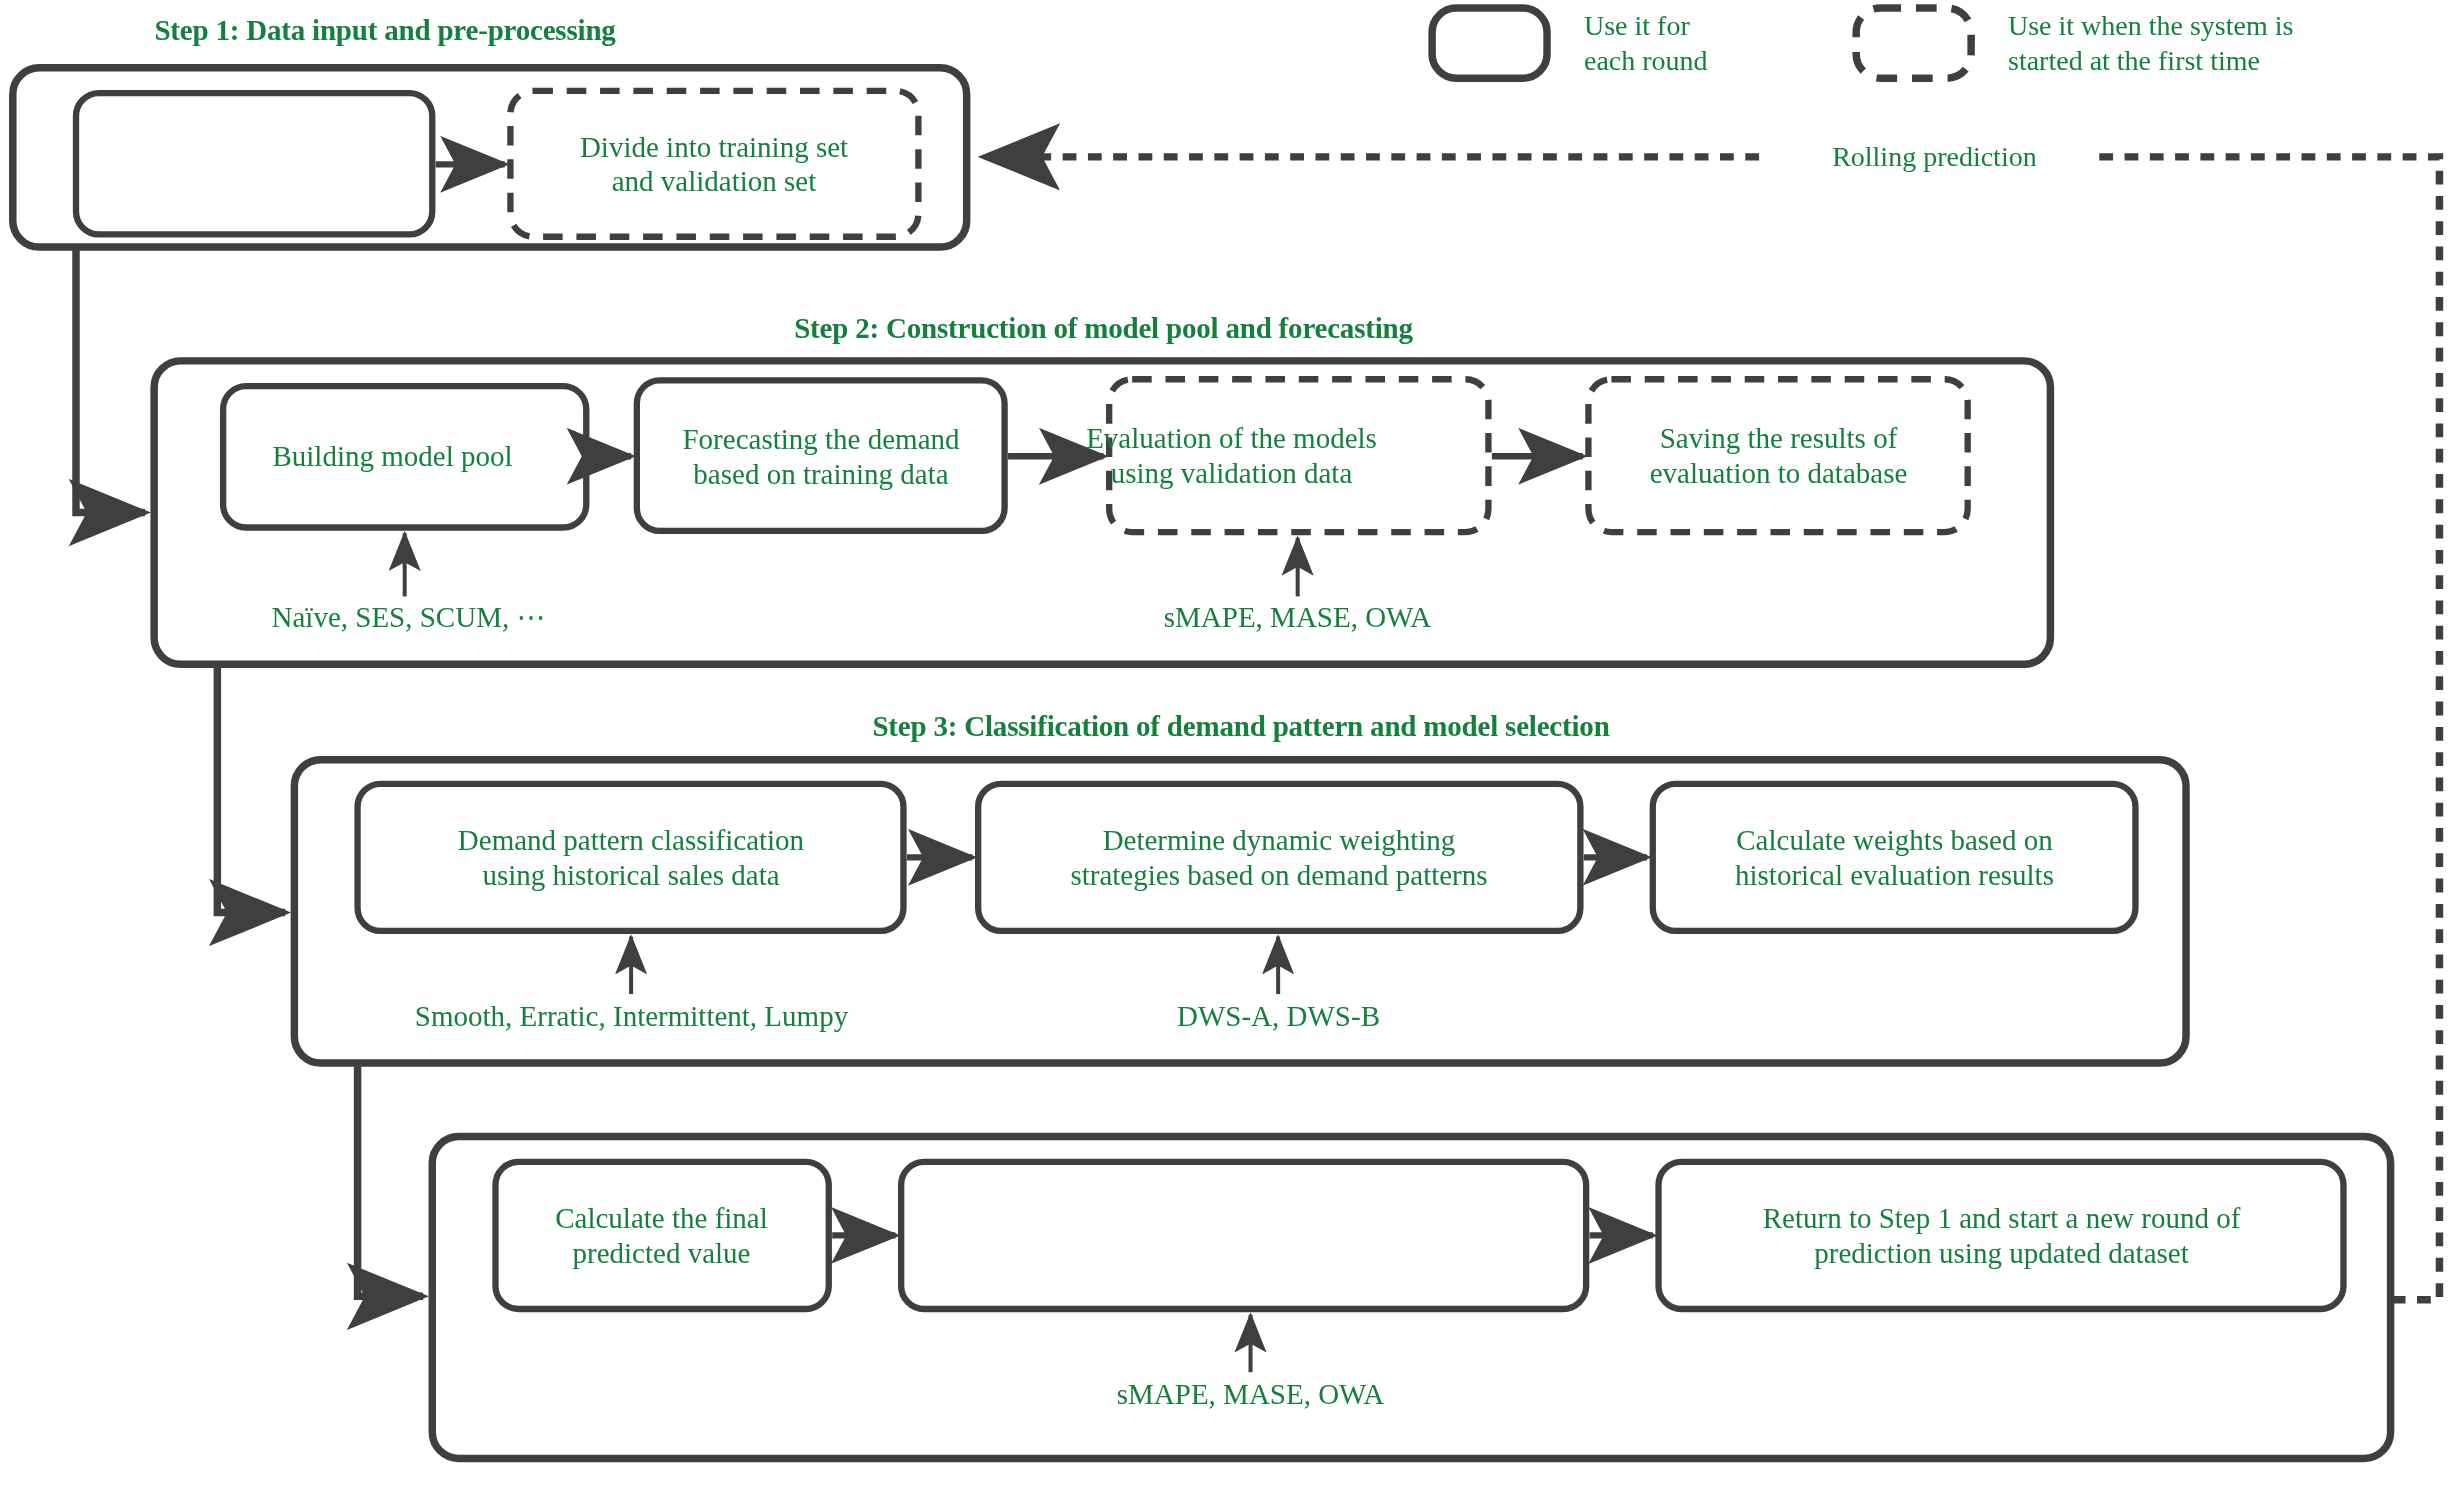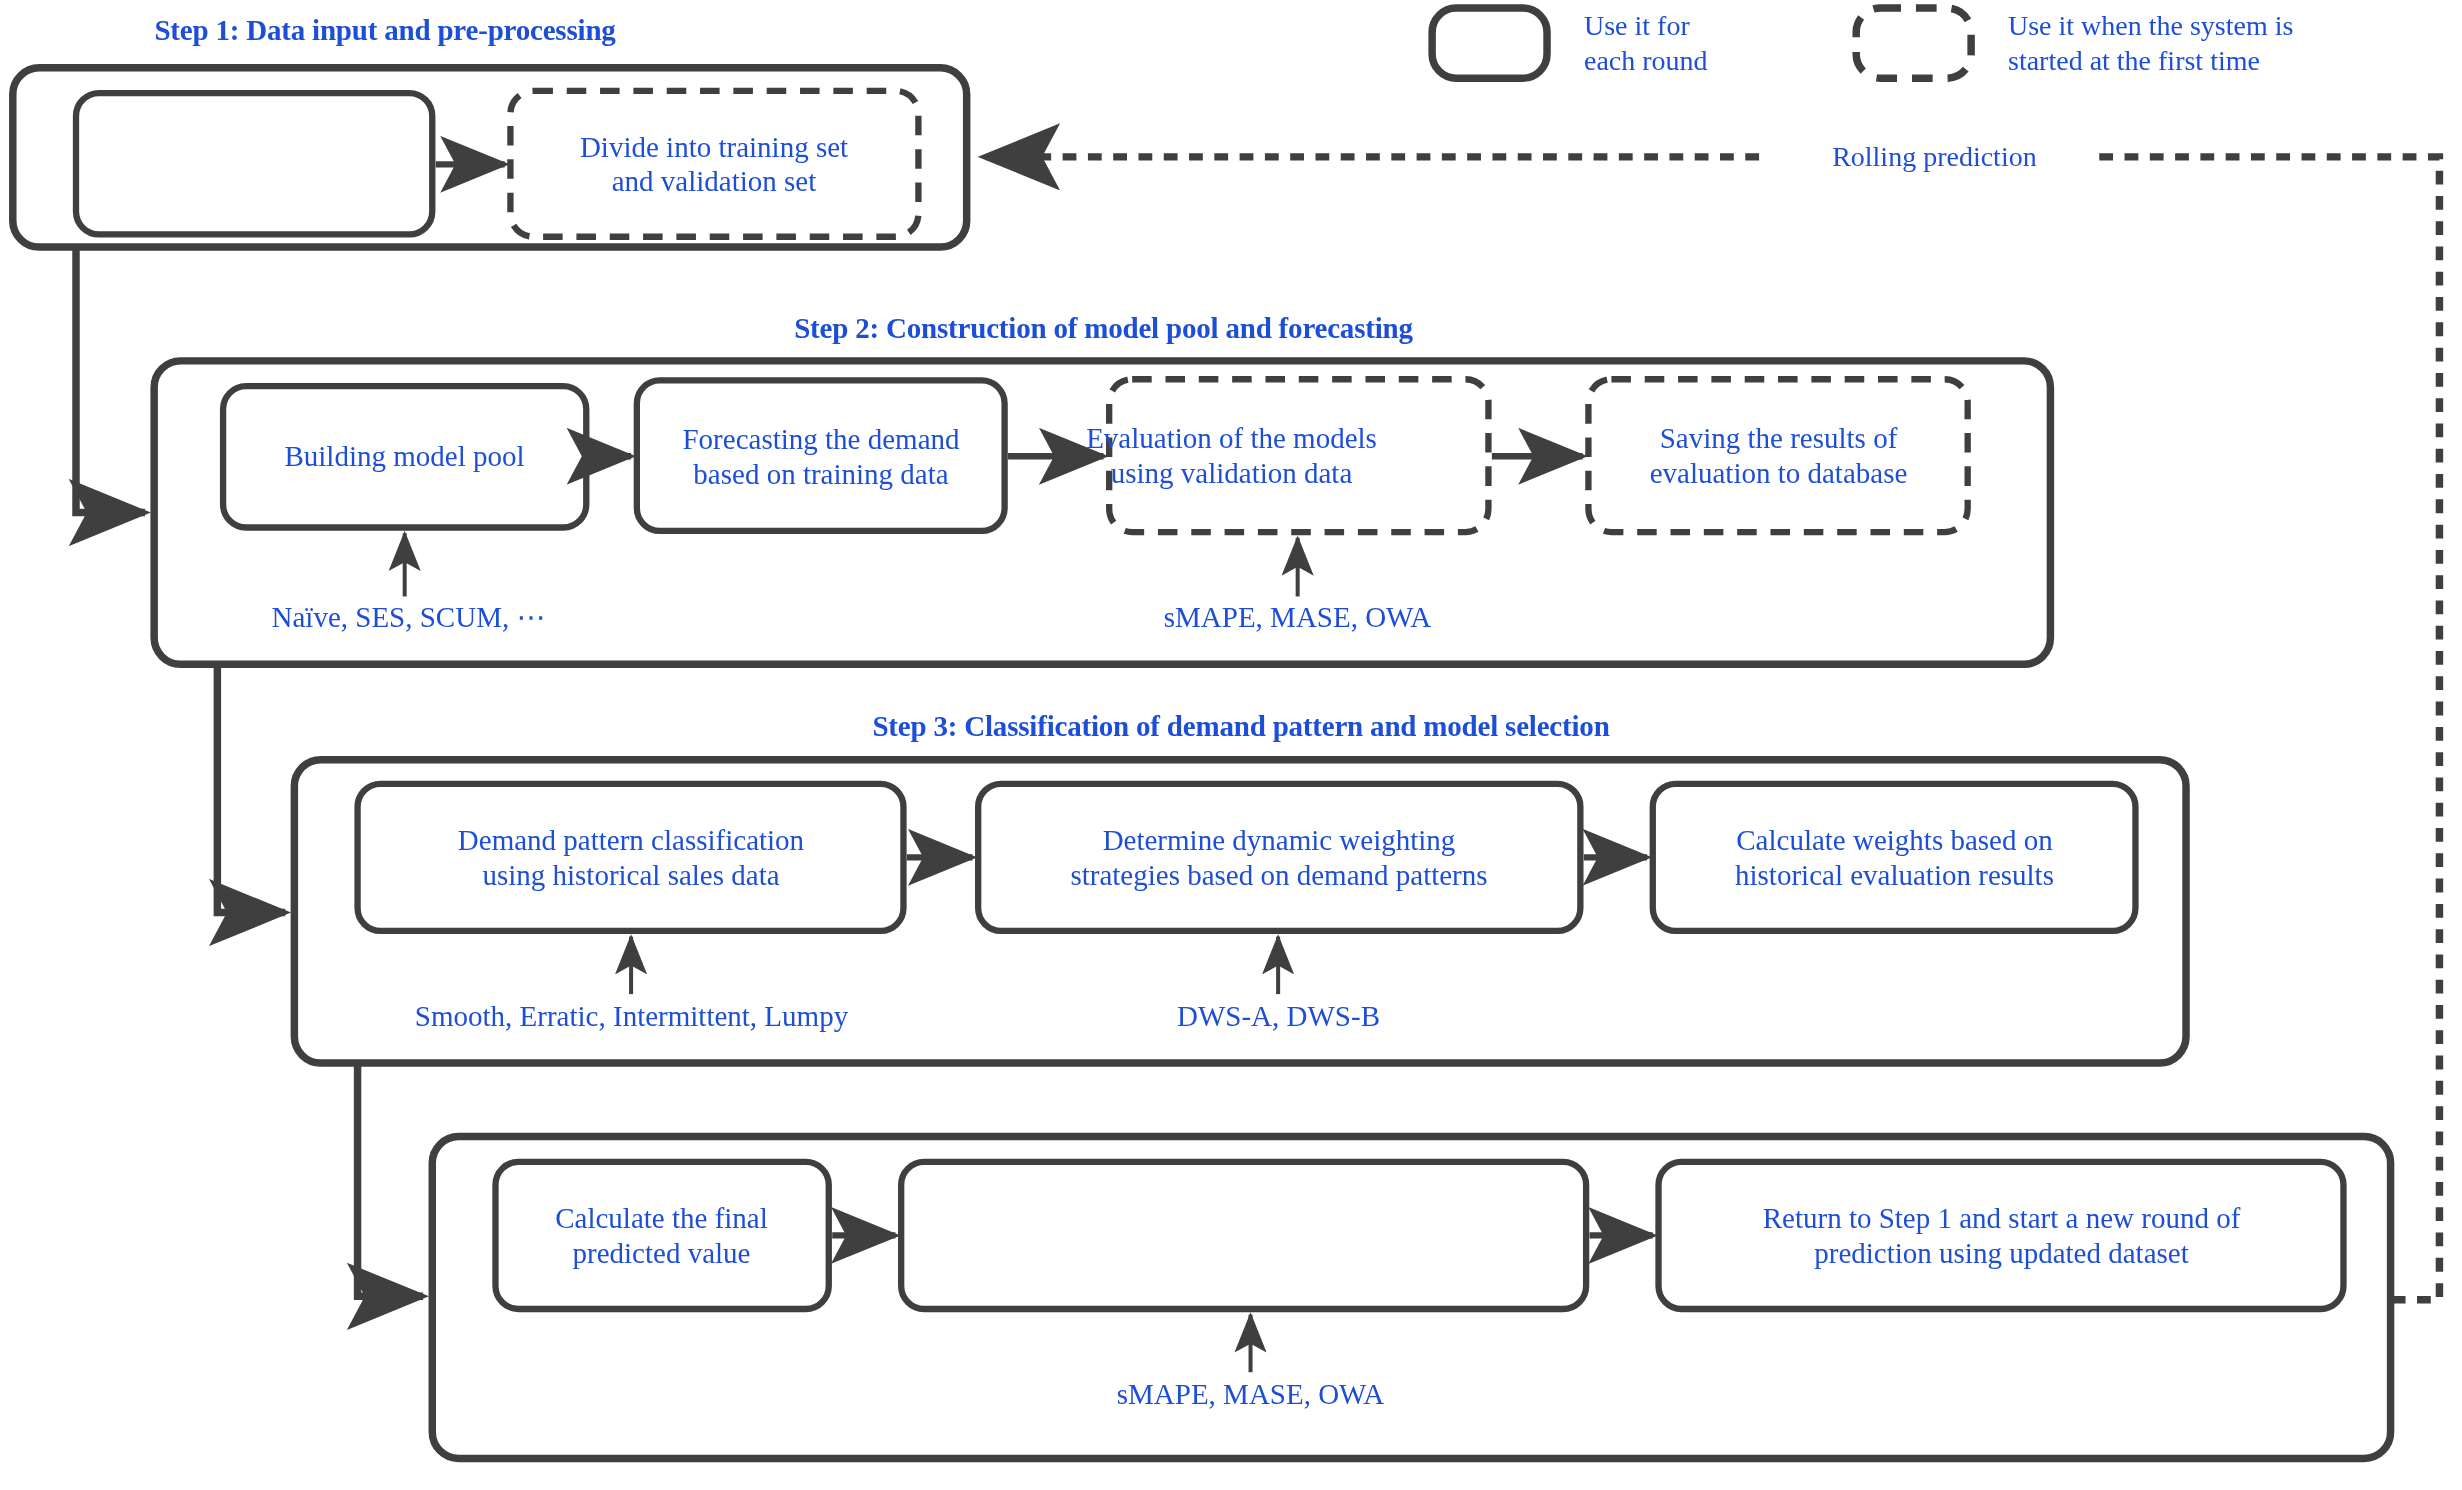--- a/index.html
+++ b/index.html
@@ -18,21 +18,21 @@
   svg.layer {
     position: absolute;
     top: 0;
     left: 0;
     width: 2462px;
     height: 1490px;
     pointer-events: none;
   }
   .txt {
     position: absolute;
-    color: #1d4ed8;
+    color: #15803d;
     font-family: "Liberation Serif", "DejaVu Serif", serif;
     line-height: 1.18;
     text-align: center;
     white-space: pre-line;
     display: flex;
     align-items: center;
     justify-content: center;
   }
   .step-title {
     font-weight: bold;
@@ -123,21 +123,21 @@
   <div class="txt legend-label" style="left:1584px; top:4.6px; width:241px; height:76px;">Use it for
 each round</div>
   <div class="txt legend-label" style="left:2008px; top:4.6px; width:460px; height:76px;">Use it when the system is
 started at the first time</div>
 
   <div class="txt step-title" style="left:69px; top:12.6px; width:632px; height:36px;">Step 1: Data input and pre-processing</div>
   <div class="txt box-label" style="left:510px; top:91px; width:408px; height:146px;">Divide into training set
 and validation set</div>
 
   <div class="txt step-title" style="left:500px; top:310px; width:1207px; height:36px;">Step 2: Construction of model pool and forecasting</div>
-  <div class="txt box-label" style="left:223px; top:386px; width:363px; height:141px;">Building model pool</div>
+  <div class="txt box-label" style="left:211px; top:386px; width:363px; height:141px;">Building model pool</div>
   <div class="txt box-label" style="left:637px; top:381px; width:368px; height:151px;">Forecasting the demand
 based on training data</div>
   <div class="txt box-label" style="left:1042px; top:379px; width:379px; height:153px;">Evaluation of the models
 using validation data</div>
   <div class="txt box-label" style="left:1589px; top:379px; width:379px; height:153px;">Saving the results of
 evaluation to database</div>
   <div class="txt annot" style="left:190px; top:598px; width:437px; height:38px;">Naïve, SES, SCUM, ⋯</div>
   <div class="txt annot" style="left:1079px; top:598px; width:437px; height:38px;">sMAPE, MASE, OWA</div>
 
   <div class="txt step-title" style="left:540px; top:708px; width:1402px; height:36px;">Step 3: Classification of demand pattern and model selection</div>

